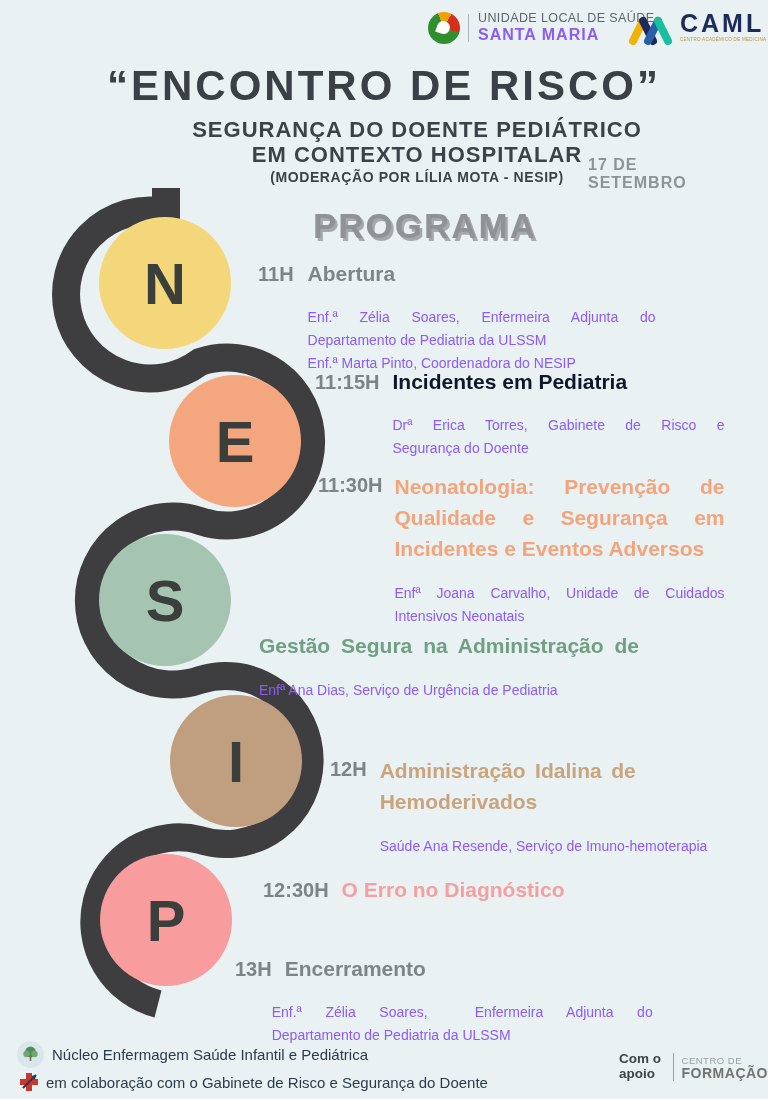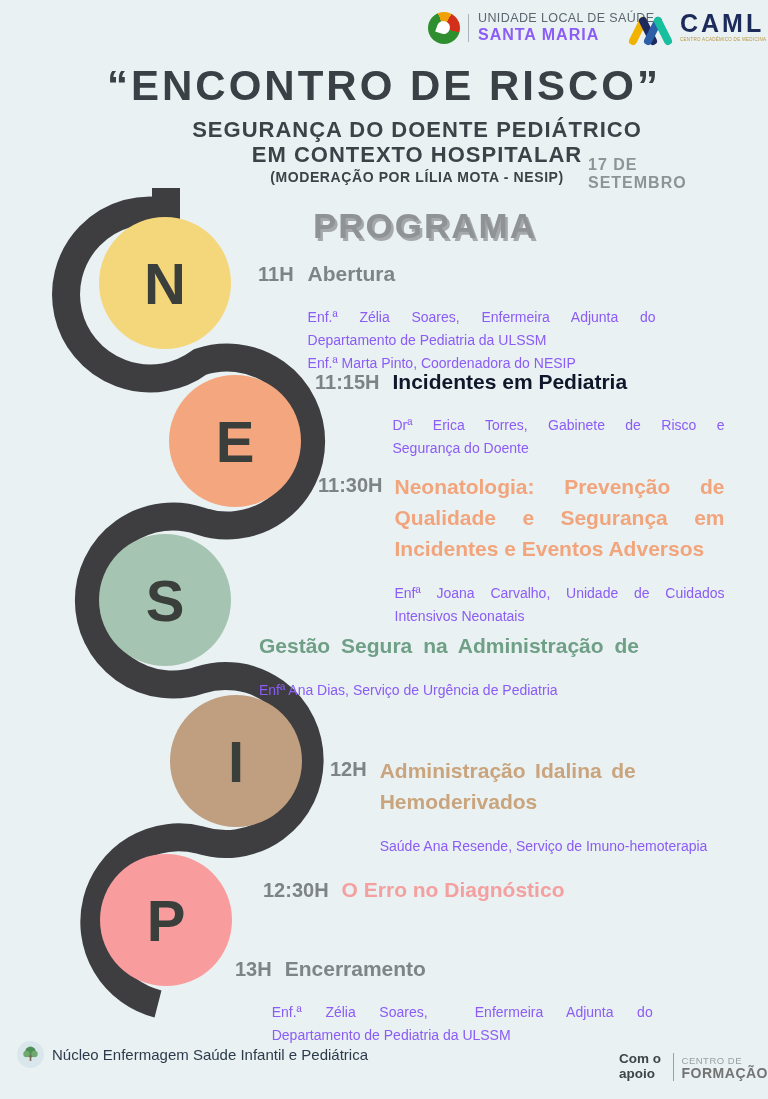--- a/index.html
+++ b/index.html
@@ -227,20 +227,30 @@
       <svg width="19" height="19" viewBox="0 0 19 19">
         <circle cx="9.5" cy="7" r="5.4" fill="#4E8F55"></circle>
         <circle cx="5.5" cy="9" r="3.2" fill="#6FA96F"></circle>
         <circle cx="13.5" cy="9" r="3.2" fill="#6FA96F"></circle>
         <rect x="8.7" y="10" width="1.6" height="6" fill="#7A6A52"></rect>
       </svg>
     </div>
     <div class="foot-label">Núcleo Enfermagem Saúde Infantil e Pediátrica</div>
   </div>
 
+  <div class="foot-row" style="left:17px; top:1070px;">
+    <div class="cross-badge">
+      <svg width="24" height="24" viewBox="0 0 24 24">
+        <path d="M9 3 h6 v6 h6 v6 h-6 v6 h-6 v-6 H3 V9 h6 z" fill="#C7372F"></path>
+        <line x1="6" y1="18" x2="19" y2="5" stroke="#2C3B4B" stroke-width="2.2"></line>
+        <path d="M19 5 l-1 5 l-4 -4 z" fill="#2C3B4B"></path>
+      </svg>
+    </div>
+    <div class="foot-label">em colaboração com o Gabinete de Risco e Segurança do Doente</div>
+  </div>
 
   <div class="support">
     <div class="support-label">Com o apoio</div>
     <div class="support-divider"></div>
     <div>
       <div class="cf-line1">CENTRO DE</div>
       <div class="cf-line2">FORMAÇÃO</div>
     </div>
   </div>
 

